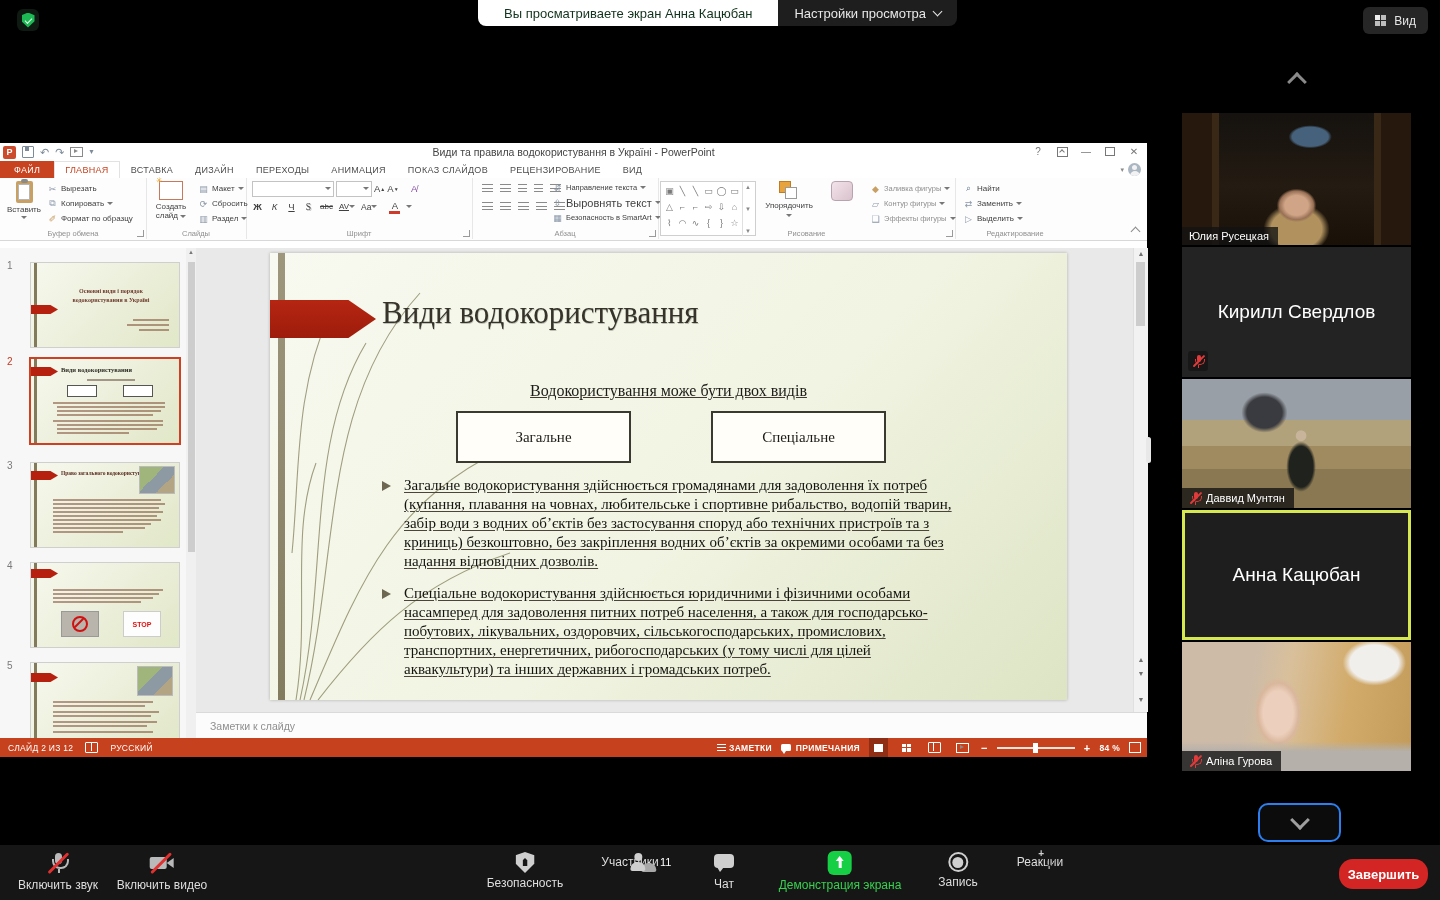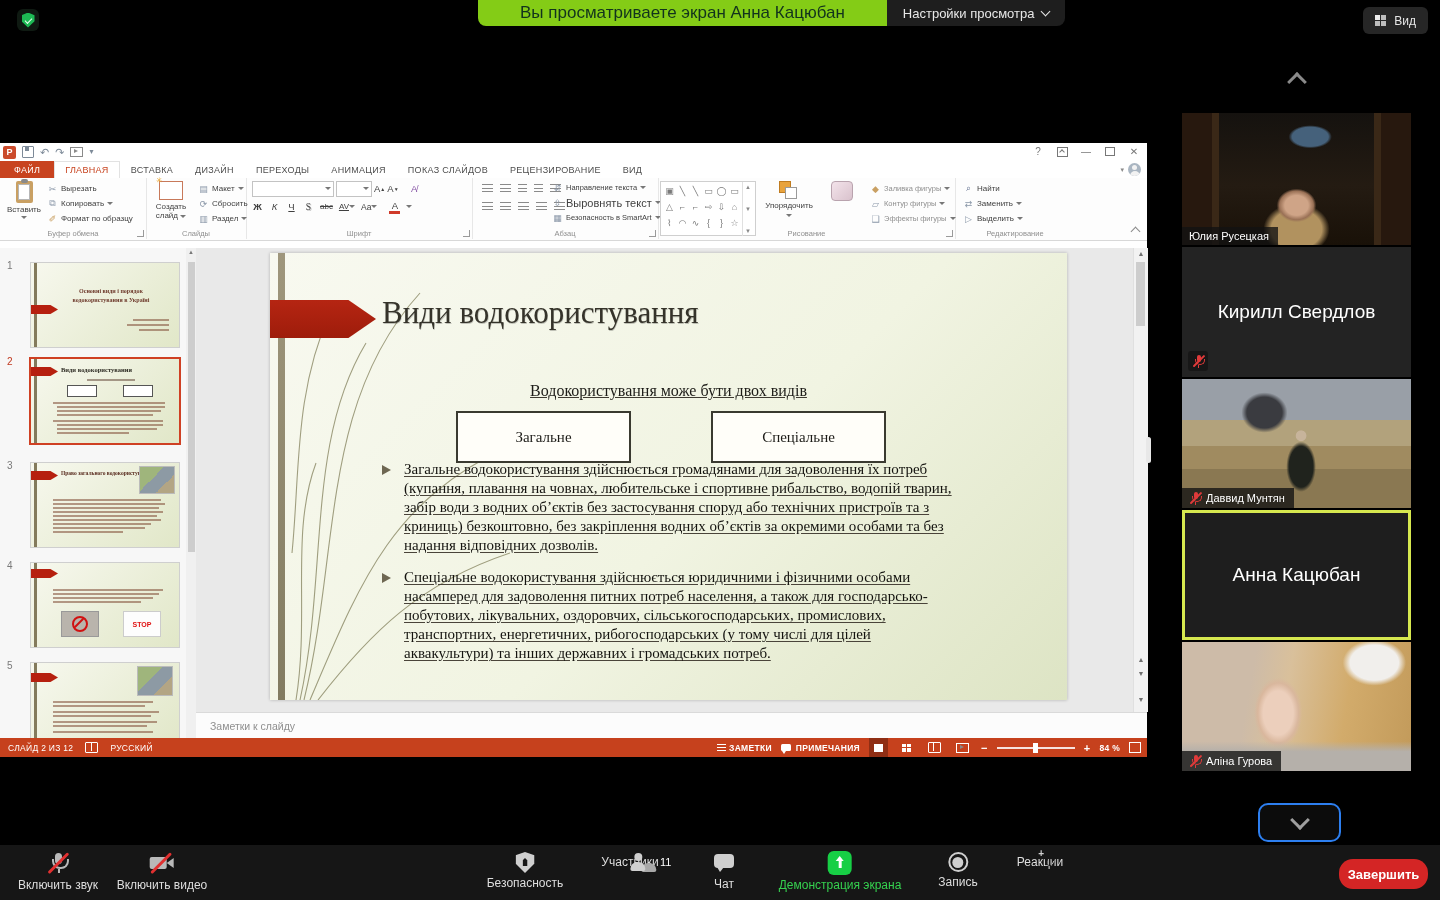--- a/index.html
+++ b/index.html
@@ -5,22 +5,22 @@
   html,body{margin:0;padding:0;background:#000;}
   body{width:1440px;height:900px;position:relative;overflow:hidden;
        font-family:"Liberation Sans","DejaVu Sans",sans-serif;-webkit-font-smoothing:antialiased;}
   .abs{position:absolute;}
   
   .shield-badge{left:17px;top:9px;width:22px;height:22px;border-radius:6px;background:#102align0;
     background:#0f1a12;display:flex;align-items:center;justify-content:center;}
   .shield-badge .sh{width:13px;height:15px;background:#1db954;clip-path:polygon(50% 0,100% 18%,100% 58%,50% 100%,0 58%,0 18%);position:relative;}
   .shield-badge .chk{position:absolute;width:6px;height:3px;border-left:1.6px solid #eafff0;border-bottom:1.6px solid #eafff0;transform:rotate(-45deg);left:8px;top:9px;}
   .share-banner{left:478px;top:0;height:26px;display:flex;}
-  .banner-green{background:#84cc16;color:#12331d;font-size:17px;display:flex;align-items:center;
-    padding:0 42px;border-radius:0 0 0 8px;white-space:nowrap;}
+  .banner-green{background:#ffffff;color:#12331d;font-size:13px;display:flex;align-items:center;
+    padding:0 26px;border-radius:0 0 0 8px;white-space:nowrap;}
   .banner-dark{background:#1e1e1e;color:#e8e8e8;font-size:13px;display:flex;align-items:center;gap:8px;
     padding:0 16px;border-radius:0 0 8px 0;white-space:nowrap;cursor:default;}
   .chev{display:inline-block;width:6px;height:6px;border-right:1.5px solid currentColor;border-bottom:1.5px solid currentColor;transform:rotate(45deg);margin-top:-3px;}
   .chev.up{transform:rotate(-135deg);margin-top:3px;}
   .view-btn{right:12px;top:7px;height:27px;background:#262626;border-radius:6px;color:#e6e6e6;
     display:flex;align-items:center;gap:7px;padding:0 12px;font-size:12px;}
   .grid-ic{width:12px;height:11px;display:grid;grid-template-columns:5px 5px;grid-template-rows:5px 5px;gap:1px;}
   .grid-ic i{background:#bdbdbd;}
   .grid-ic i:first-child{background:#ededed;}
   
@@ -105,21 +105,21 @@
   .cwrap{left:196px;top:105px;width:937px;height:464px;background:#e9e9e9;overflow:hidden;}
   .canvas{position:absolute;left:74px;top:5px;width:797px;height:447px;background:linear-gradient(135deg,#f8f9f0 0%,#f1f4e2 55%,#dde4c4 100%);box-shadow:0 0 3px rgba(0,0,0,.25);}
   .obar2{position:absolute;left:8px;top:0;width:7px;height:447px;background:linear-gradient(180deg,#8f8568,#6e6649);opacity:.85;}
   .s-arrow{position:absolute;left:0;top:47px;width:106px;height:38px;background:linear-gradient(180deg,#b52512,#9e1c0b);
     clip-path:polygon(0 0,74% 0,100% 50%,74% 100%,0 100%);}
   .s-title{position:absolute;left:112px;top:42px;font-family:"Liberation Serif","DejaVu Serif",serif;font-size:31px;color:#35332a;text-shadow:.6px .6px 0 rgba(0,0,0,.22);white-space:nowrap;}
   .s-sub{position:absolute;left:0;top:129px;width:100%;text-align:center;font-family:"Liberation Serif",serif;font-size:16px;color:#1d1c18;
     text-decoration:underline;text-decoration-color:#3e3a32;}
   .sbox{position:absolute;top:158px;width:171px;height:48px;border:2px solid #3a3a30;background:#fffef9;
     display:flex;align-items:center;justify-content:center;font-family:"Liberation Serif",serif;font-size:15px;color:#1d1c18;}
-  .bullets{position:absolute;left:110px;top:207px;width:578px;}
+  .bullets{position:absolute;left:110px;top:223px;width:578px;}
   .bullets p{margin:0 0 13px 0;padding-left:24px;position:relative;font-family:"Liberation Serif",serif;font-size:15px;line-height:1.27;color:#14130f;
     text-decoration:underline;text-decoration-color:#4a443a;text-underline-offset:2px;}
   .blt{position:absolute;left:2px;top:5px;width:0;height:0;border-left:9px solid #6e6752;border-top:5px solid transparent;border-bottom:5px solid transparent;}
   
   .notes{left:196px;top:569px;width:951px;height:26px;background:#fcfcfc;border-top:1px solid #dadada;display:flex;align-items:center;padding-left:14px;box-sizing:border-box;color:#8f8f8f;font-size:10.5px;}
   .statusbar{left:0;top:595px;width:1147px;height:19px;background:#c6411d;color:#fff;display:flex;align-items:center;font-size:8.5px;letter-spacing:.3px;}
   .statusbar .lft{display:flex;align-items:center;gap:12px;padding-left:8px;}
   .book-ic{width:11px;height:9px;border:1.1px solid #fff;border-radius:1px;position:relative;}
   .book-ic::after{content:"";position:absolute;left:4.5px;top:0;width:1px;height:8px;background:#fff;}
   .statusbar .rgt{margin-left:auto;display:flex;align-items:center;gap:9px;padding-right:6px;font-weight:bold;}
@@ -227,20 +227,21 @@
       <i></i>
       <i></i>
       <i></i>
     </span>
   <span>Вид</span>
 </div>
 
 <div class="abs ppt">
   <div class="abs deco"></div>
   <div class="abs titlebar">
+    <div class="abs win-title">Види та правила водокористування в Україні - PowerPoint</div>
     <div class="abs qat">
       <span class="ppt-logo">P</span>
       <span class="save-ic"></span>
       <span class="q-ic">↶</span>
       <span class="q-ic">↷</span>
       <span class="pres-ic"></span>
       <span class="q-ic" style="font-size:8px;">▾</span>
     </div>
     <div class="abs winbtns">
       <span class="wb">?</span>

